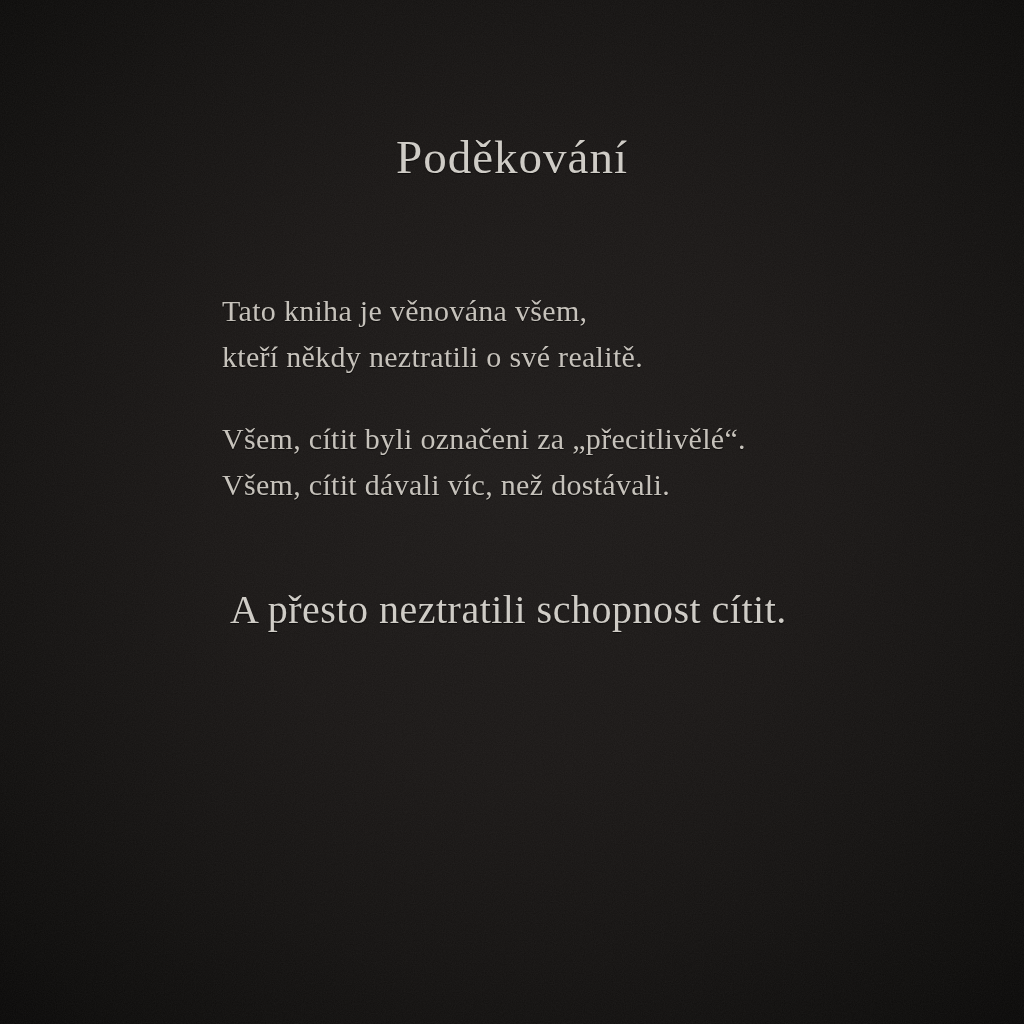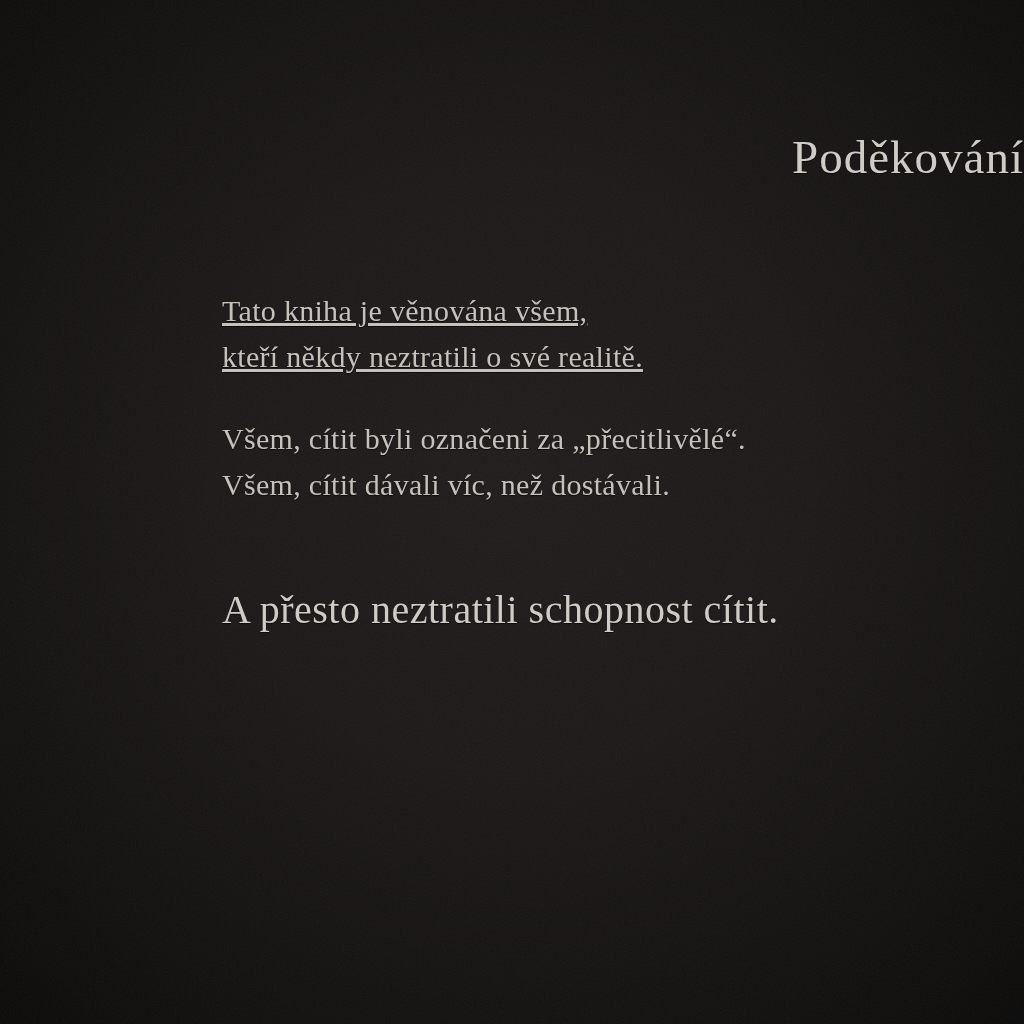--- a/index.html
+++ b/index.html
@@ -28,39 +28,39 @@
   .content {
     position: absolute;
     inset: 0;
     color: var(--text-color, #c6c2bb);
   }
   .doc-title {
     position: absolute;
     top: 130px;
     left: 0;
     width: 100%;
-    text-align: right;
+    text-align: center;
     font-size: 47px;
     letter-spacing: 1px;
     color: var(--title-color, #cfccc6);
     text-shadow: 0 1px 1px rgba(0,0,0,0.6);
   }
   .para {
     position: absolute;
     left: 222px;
     font-size: 30px;
     line-height: 46px;
     letter-spacing: 0.3px;
     text-shadow: 0 1px 1px rgba(0,0,0,0.6);
   }
-  .para-1 { top: 288px; text-decoration: underline; }
+  .para-1 { top: 288px; }
   .para-2 { top: 416px; }
   .closing-line {
     position: absolute;
-    left: 222px;
+    left: 230px;
     top: 586px;
     font-size: 40px;
     letter-spacing: 0.5px;
     color: var(--title-color, #cfccc6);
     text-shadow: 0 1px 1px rgba(0,0,0,0.6);
   }
 </style>
 </head>
 <body>
 

